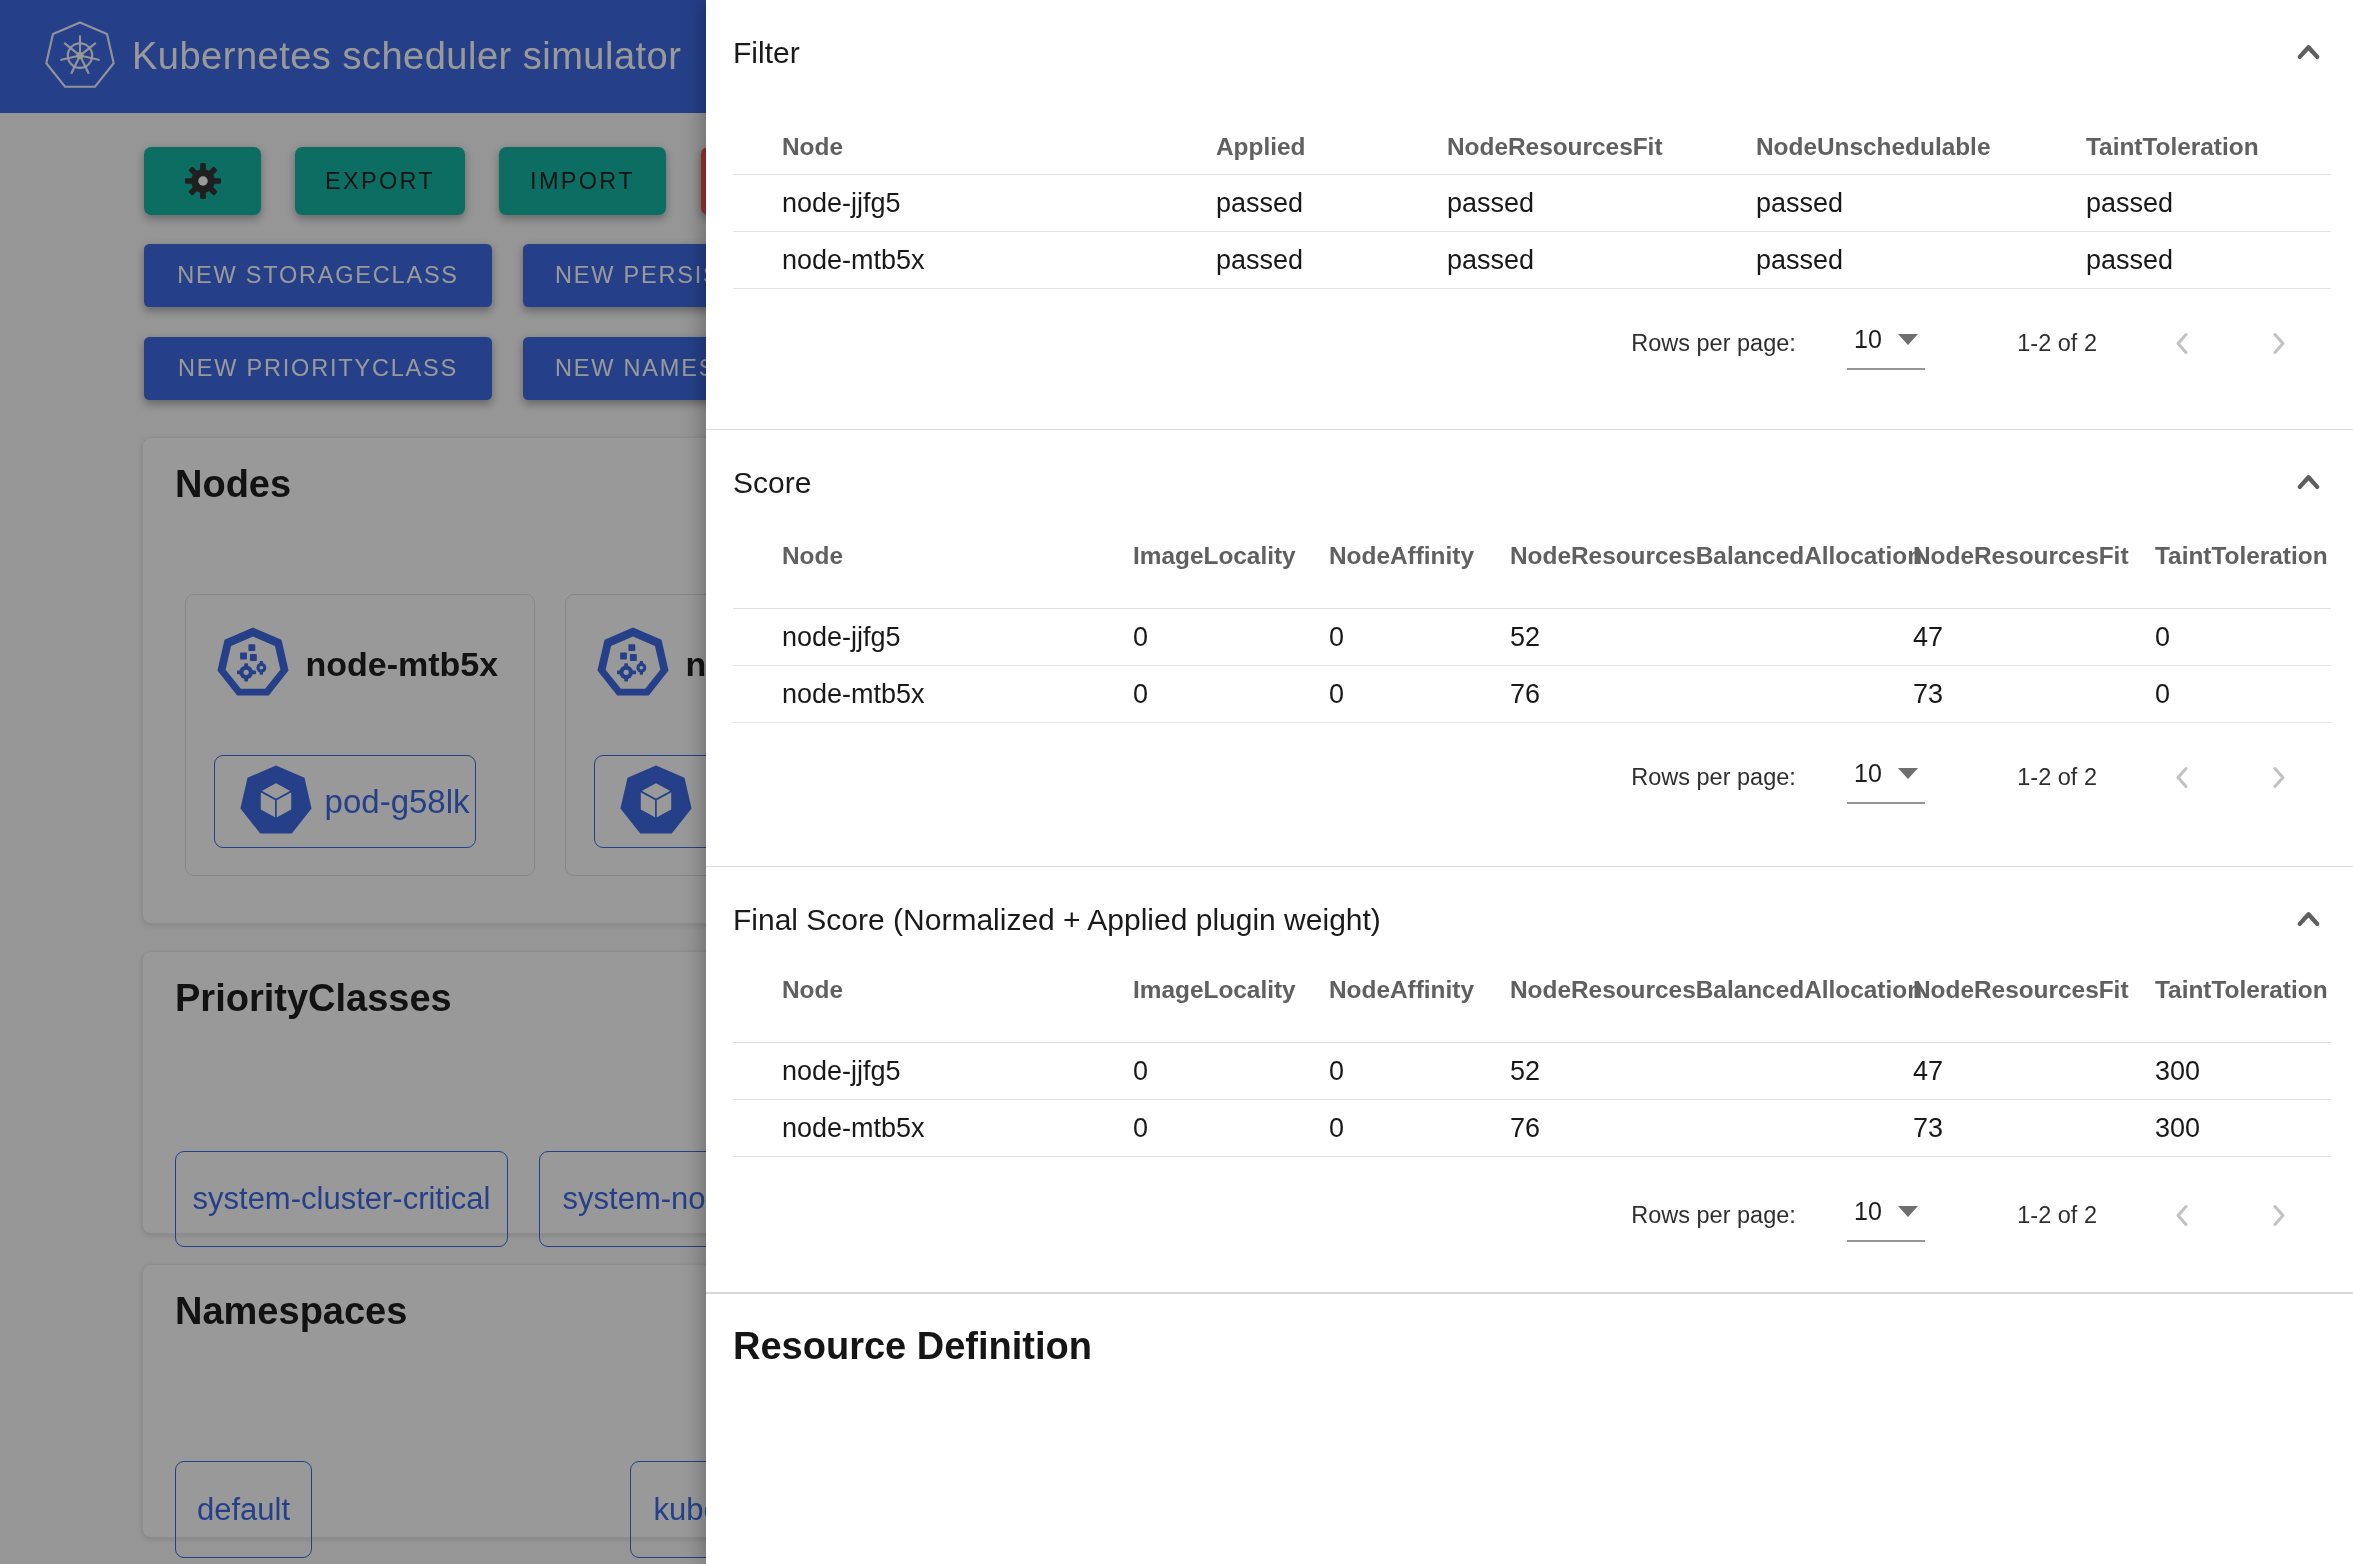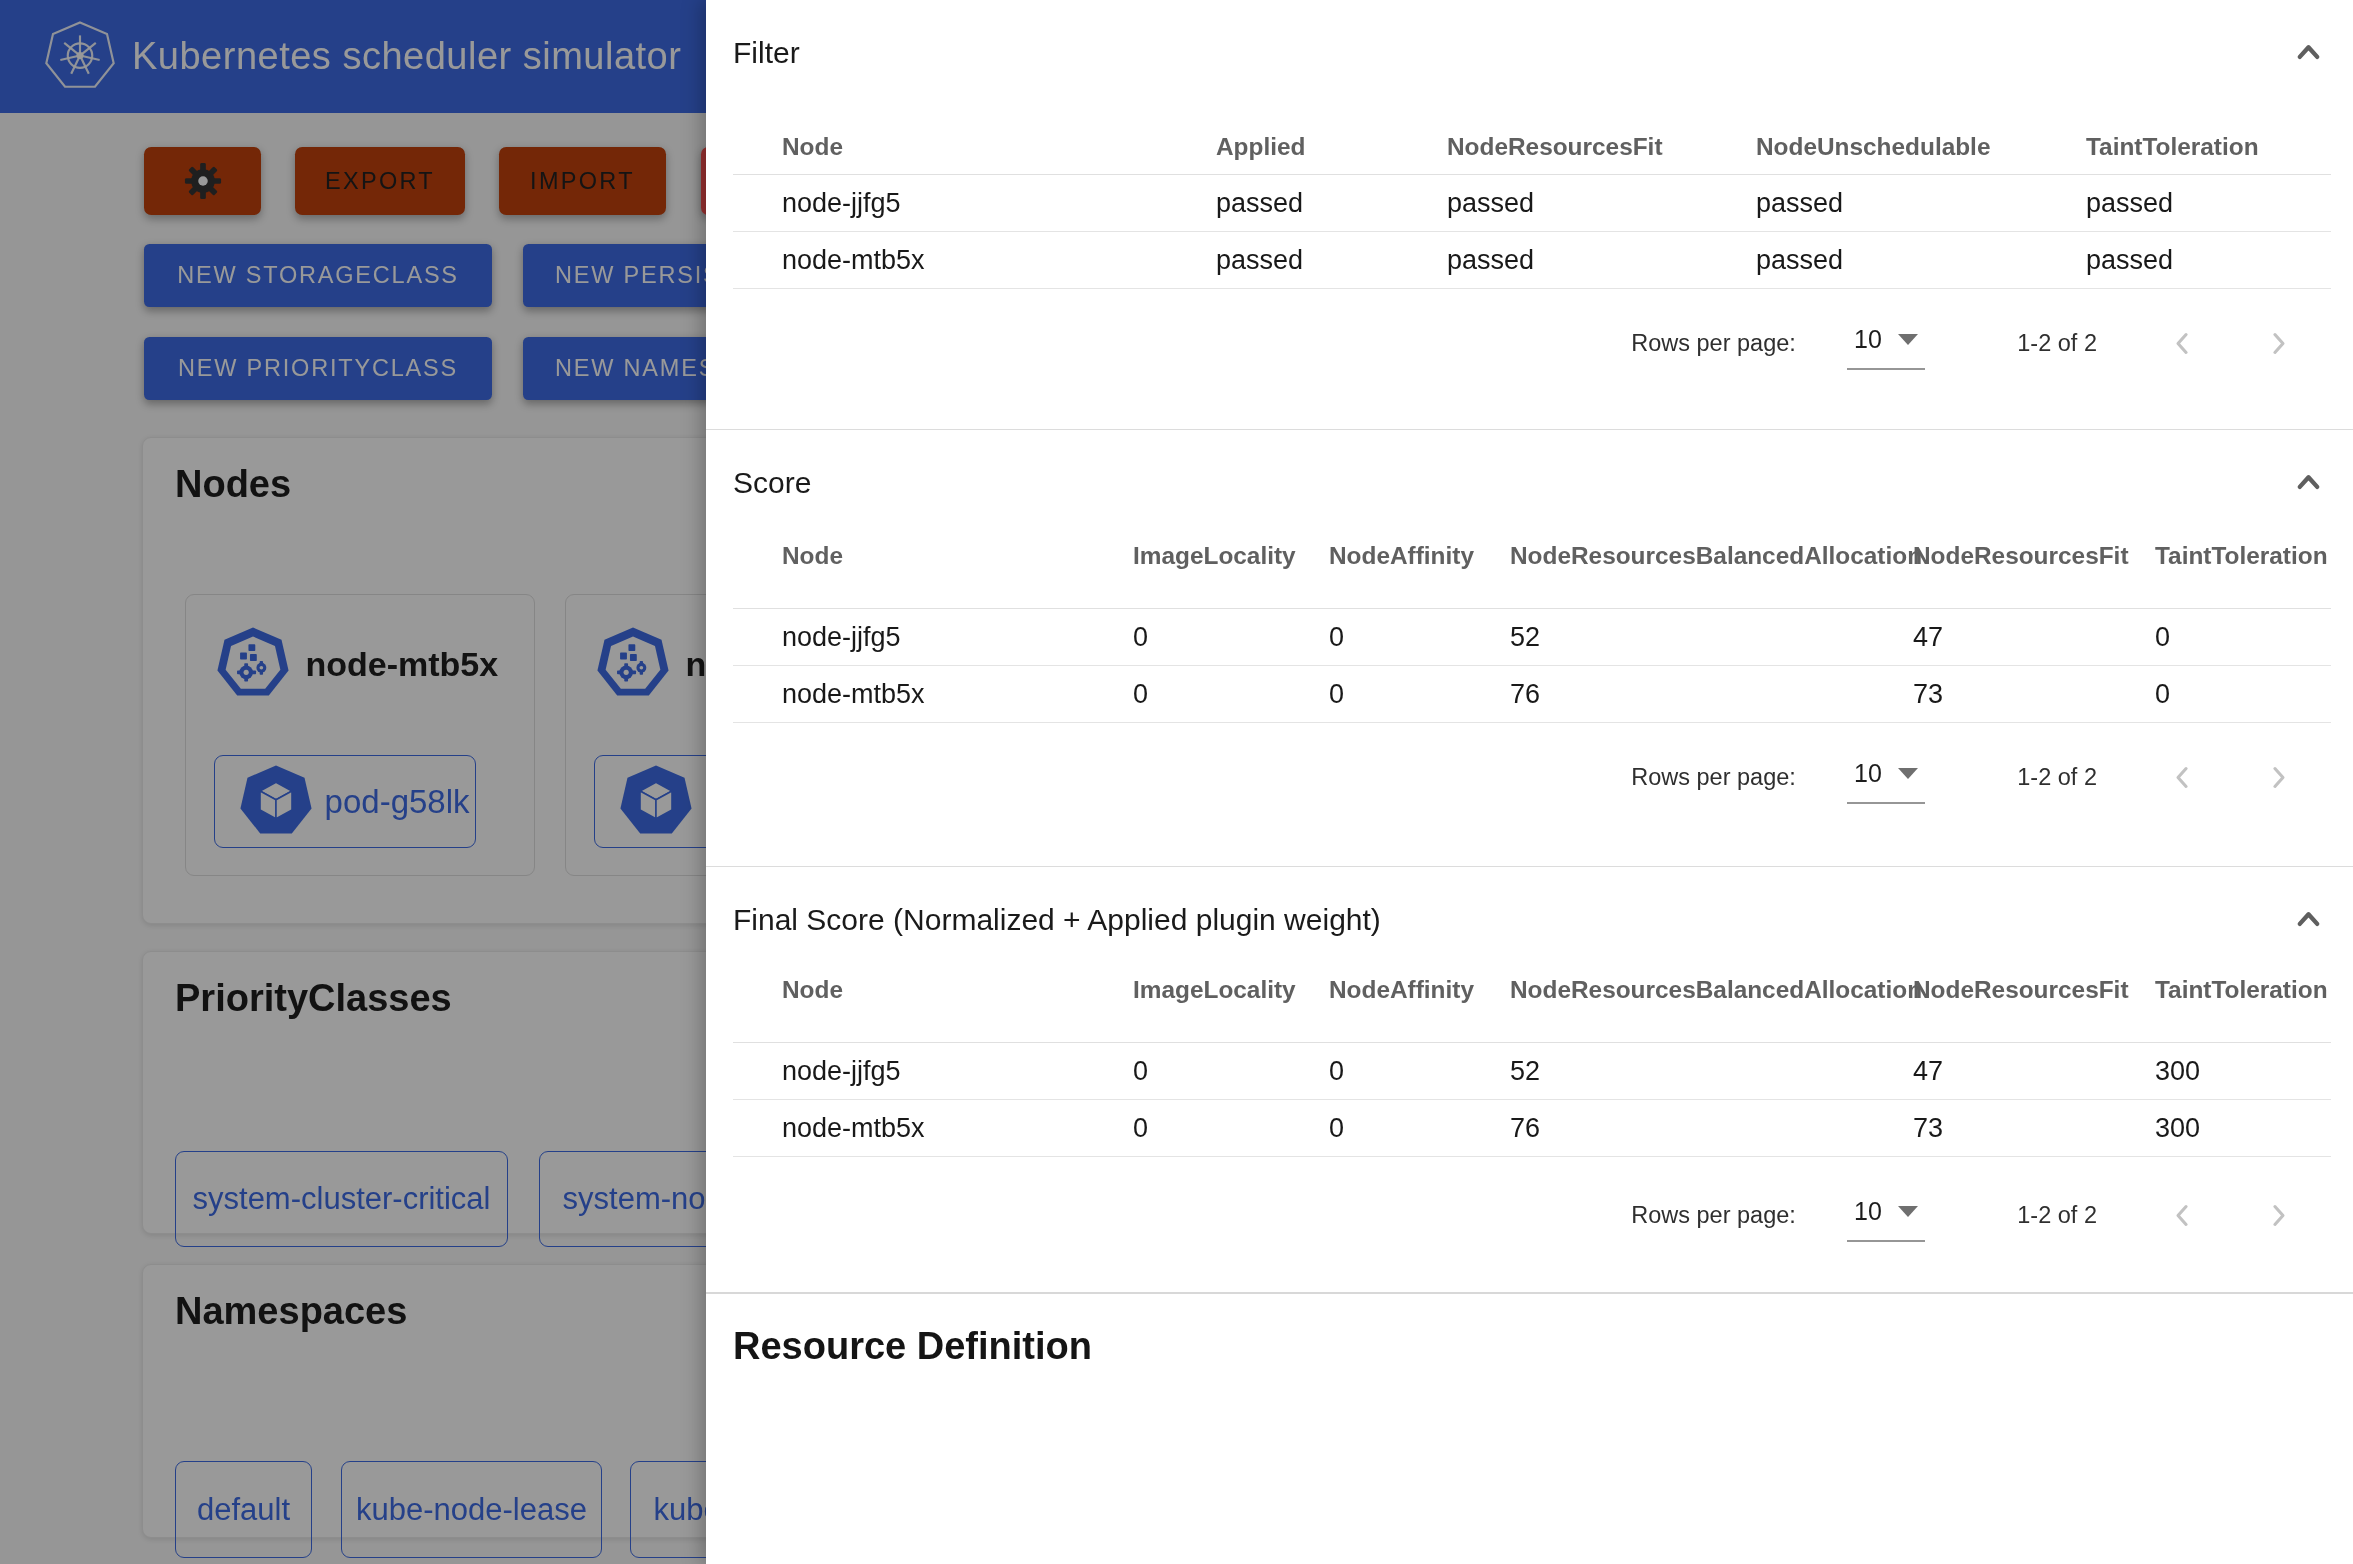--- a/index.html
+++ b/index.html
@@ -10,21 +10,21 @@
   *{box-sizing:border-box;margin:0;padding:0;}
   html,body{margin:0;padding:0;}
   body{width:2354px;height:1565px;overflow:hidden;font-family:"Liberation Sans",sans-serif;background:#fafafa;position:relative;}
 
   
   .bg-layer{position:absolute;inset:0;z-index:0;}
   .app-header{position:absolute;top:0;left:0;width:100%;height:113px;background:var(--appbar);display:flex;align-items:center;}
   .logo{position:absolute;left:44px;top:20px;width:72px;height:74px;}
   .app-title{position:absolute;left:132px;top:0;height:113px;display:flex;align-items:center;color:#ffffff;font-size:38px;font-weight:400;letter-spacing:0.5px;}
 
-  .tool-btn{position:absolute;top:147px;height:68px;background:#c2410c;border:none;border-radius:7.2px;
+  .tool-btn{position:absolute;top:147px;height:68px;background:#14b8a6;border:none;border-radius:7.2px;
     box-shadow:0 3.6px 8.1px rgba(0,0,0,.30);display:flex;align-items:center;justify-content:center;
     font-family:inherit;font-size:23.5px;font-weight:500;letter-spacing:2.3px;color:#222;cursor:pointer;}
   .btn-gear{left:144px;width:117px;}
   .btn-export{left:295px;width:170px;}
   .btn-import{left:499px;width:167px;}
   .btn-reset{left:701px;width:63px;background:var(--danger);}
 
   .blue-btn{position:absolute;height:63px;width:348px;background:var(--primary);color:#fff;border:none;border-radius:5.4px;
     box-shadow:0 3.6px 8.1px rgba(0,0,0,.32);display:flex;align-items:center;justify-content:center;
     font-family:inherit;font-size:23.5px;font-weight:500;letter-spacing:1.8px;cursor:pointer;}
@@ -233,21 +233,20 @@
 
   <div class="card pc-card">
     <div class="card-title">PriorityClasses</div>
     <button class="outline-chip chip1">system-cluster-critical</button>
     <button class="outline-chip chip2 cut">system-nod</button>
   </div>
 
   <div class="card ns-card">
     <div class="card-title">Namespaces</div>
     <button class="outline-chip chip1">default</button>
-    <button class="outline-chip chip2">kube-node-lease</button>
     <button class="outline-chip chip3 cut">kube</button>
   </div>
 </div>
 
 <div class="overlay"></div>
 
 <div class="drawer">
 
 
   <div class="sec sec-filter">

